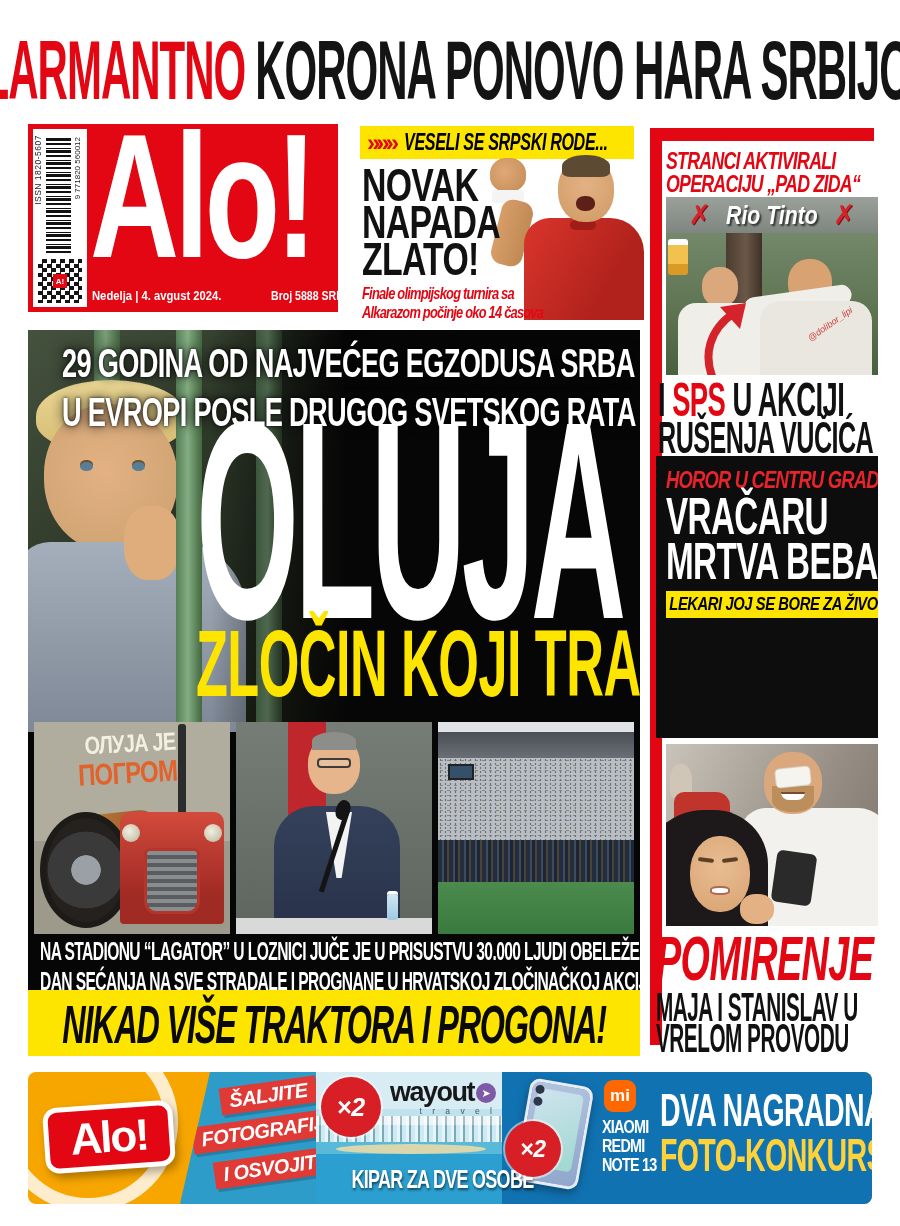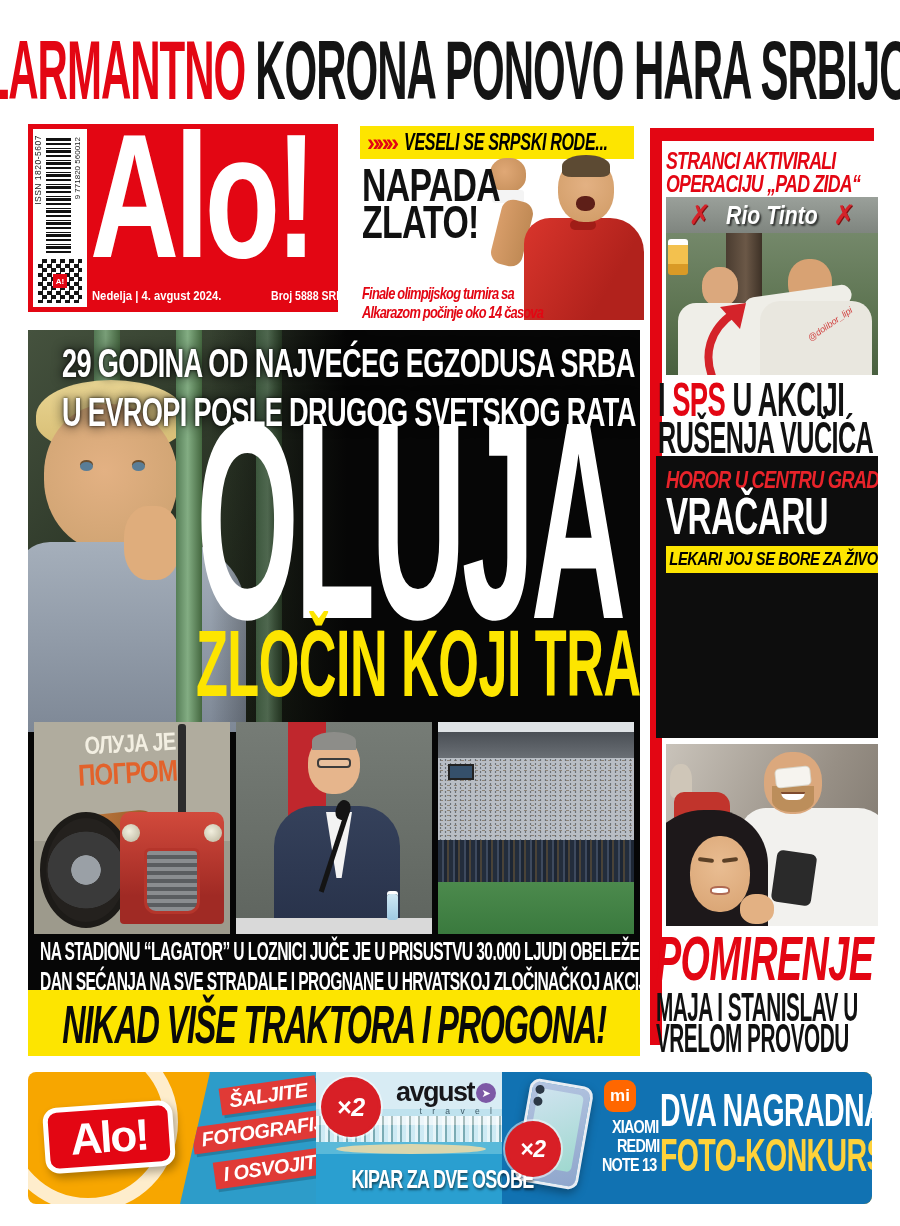--- a/index.html
+++ b/index.html
@@ -174,21 +174,21 @@
   .badge{position:absolute;background:#d81f26;border-radius:50%;display:flex;align-items:center;justify-content:center;color:#fff;font-weight:900;font-style:italic;box-shadow:0 0 0 3px #d81f26,0 0 0 5px rgba(255,255,255,.5);z-index:3;}
   .b1{left:8px;top:8px;width:54px;height:54px;font-size:25px;}
   .kipar{position:absolute;left:0;bottom:8px;width:100%;text-align:center;color:#fff;font-weight:900;text-shadow:1px 2px 3px rgba(0,0,0,.55);line-height:26px;z-index:2;}
   .kipar .cond{font-size:25px;}
   .ad-right{position:absolute;left:474px;top:0;width:370px;height:132px;background:var(--adblue);}
   .phone{position:absolute;left:20px;top:10px;width:64px;height:104px;background:linear-gradient(160deg,#b3c4e0,#8fa6cc);border:3px solid #e8ecf2;border-radius:10px;transform:rotate(10deg);box-shadow:0 4px 10px rgba(0,0,0,.35);}
   .ph-screen{position:absolute;left:6px;top:6px;right:6px;bottom:14px;background:linear-gradient(150deg,#cfe3ef,#9fd8cf);border-radius:5px;}
   .ph-cam{position:absolute;left:3px;top:3px;width:9px;height:9px;background:#2c3846;border-radius:50%;box-shadow:0 12px 0 #2c3846;}
   .b2{left:6px;top:52px;width:50px;height:50px;font-size:23px;}
   .mi{position:absolute;left:102px;top:8px;width:32px;height:32px;background:var(--miorange);border-radius:9px;color:#fff;font-weight:900;font-size:17px;display:flex;align-items:center;justify-content:center;}
-  .xiaomi{position:absolute;left:100px;top:46px;color:#fff;font-weight:900;font-size:18px;line-height:19px;text-align:right;}
+  .xiaomi{position:absolute;left:100px;top:46px;color:#fff;font-weight:900;font-size:18px;line-height:19px;}
   .contest{position:absolute;left:158px;top:16px;line-height:45px;}
   .contest .l1{font-size:46px;font-weight:900;color:#fff;}
   .contest .l2{font-size:46px;font-weight:900;color:#ffd23a;}
 </style>
 </head>
 <body>
 
 <div class="page">
 
   <div class="abs top-headline">
@@ -224,20 +224,21 @@
       <div class="n-arm"></div>
       <div class="n-torso">
           <div class="n-collar"></div>
         </div>
       <div class="n-head">
         <div class="n-hair"></div>
         <div class="n-mouth"></div>
       </div>
     </div>
     <div class="n-h">
+      <div><span class="cond" style="--sx:.72">NOVAK</span></div>
       <div><span class="cond" style="--sx:.72">NAPADA</span></div>
       <div><span class="cond" style="--sx:.72">ZLATO!</span></div>
     </div>
     <div class="n-sub">
       <div><span class="cond" style="--sx:.78">Finale olimpijskog turnira sa</span></div>
       <div><span class="cond" style="--sx:.78">Alkarazom počinje oko 14 časova</span></div>
     </div>
   </div>
 
   <div class="abs rc-hbar"></div>
@@ -269,20 +270,21 @@
     </div>
   </div>
   <div class="abs sps">
     <div class="sps-l1"><span class="cond" style="--sx:.56"><span>I </span><span class="r">SPS</span><span> U AKCIJI</span></span></div>
     <div class="sps-l2"><span class="cond" style="--sx:.56">RUŠENJA VUČIĆA</span></div>
   </div>
 
   <div class="abs horor">
     <div class="h-kick"><span class="cond" style="--sx:.8">HOROR U CENTRU GRADA</span></div>
     <div class="h-line"><span class="cond" style="--sx:.64">VRAČARU</span></div>
+    <div class="h-line"><span class="cond" style="--sx:.64">MRTVA BEBA</span></div>
     <div class="h-hl">
       <div><span>LEKARI JOJ SE BORE ZA ŽIVOT</span></div>
     </div>
   </div>
 
   <div class="abs couple">
     <div class="c-kid"></div>
     <div class="c-car"></div>
     <div class="c-man-torso">
         <div class="c-print"></div>
@@ -379,21 +381,21 @@
     <div class="ad-alo">Alo!</div>
     <div class="ad-mid">
       <div class="ribbon rb1">ŠALJITE</div>
       <div class="ribbon rb2">FOTOGRAFIJE</div>
       <div class="ribbon rb3">I OSVOJITE</div>
     </div>
     <div class="ad-cyprus">
       <div class="cy-strip"></div>
       <div class="cy-beach"></div>
       <div class="wayout">
-        <div><span class="wo-main">avgust</span><span class="wo-circle">➤</span></div>
+        <div><span class="wo-main">wayout</span><span class="wo-circle">➤</span></div>
         <div class="wo-sub">t r a v e l</div>
       </div>
       <div class="badge b1">×2</div>
       <div class="kipar"><span class="cond ccenter" style="--sx:.72">KIPAR ZA DVE OSOBE</span></div>
     </div>
     <div class="ad-right">
       <div class="phone">
         <div class="ph-screen"></div>
         <div class="ph-cam"></div>
       </div>

